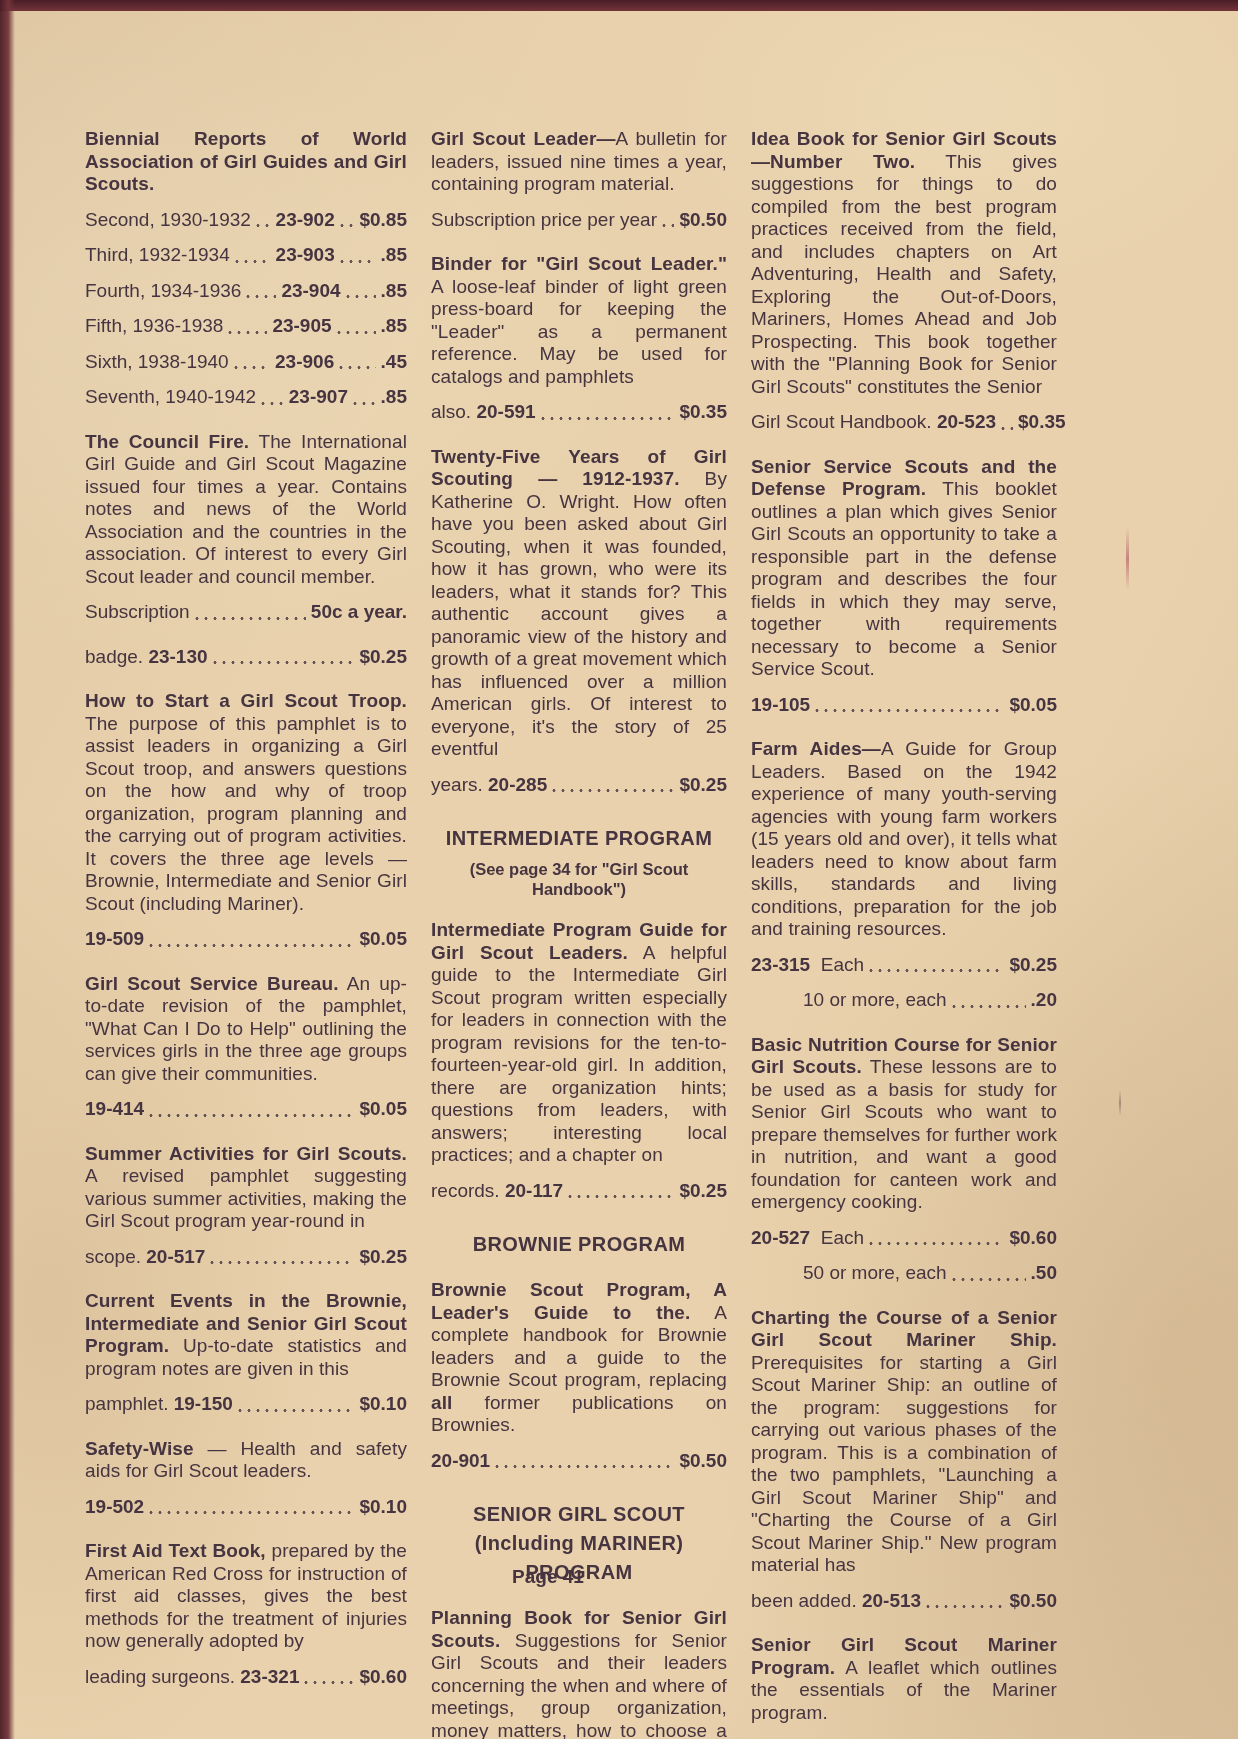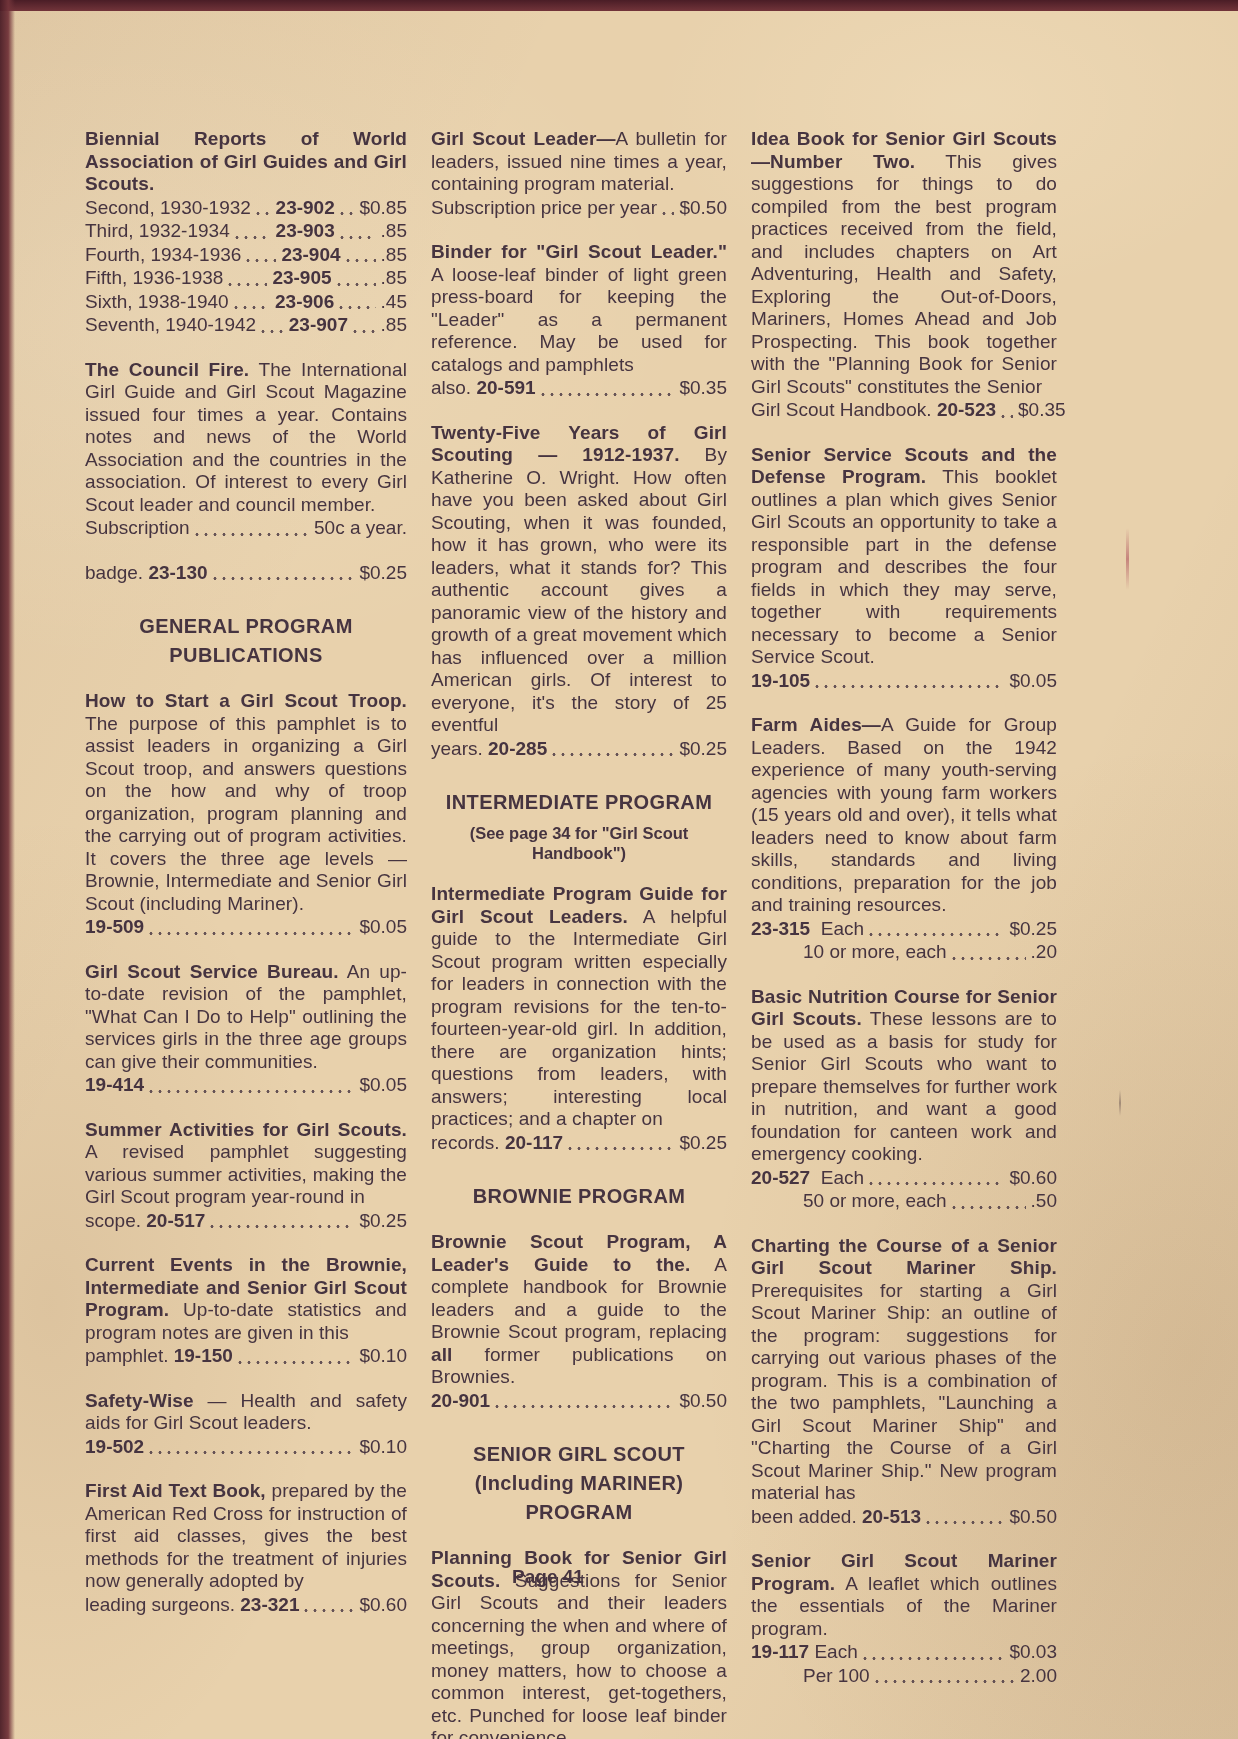--- a/index.html
+++ b/index.html
@@ -52,31 +52,31 @@
   .column-2{width:296px;}
   .column-3{width:306px;}
   .entry{margin-bottom:22px;}
   .entry-text{
     margin:0;text-align:justify;
     font-size:19px;line-height:22.5px;letter-spacing:0.1px;
   }
   .bold{font-weight:bold;}
   .price-row{
     display:flex;align-items:baseline;
-    font-size:19px;line-height:22.5px;margin-top:1px;
+    font-size:19px;line-height:22.5px;margin-top:13px;
   }
   .price-row .seg{white-space:pre;}
   .price-row.indent{padding-left:52px;}
   .leader{
     flex:1;height:3px;align-self:flex-end;margin:0 5px 4px 5px;
     background-image:radial-gradient(circle at 2px 1.5px, var(--ink) 1.3px, transparent 1.7px);
     background-size:9px 3px;background-repeat:repeat-x;
     opacity:.8;min-width:12px;
   }
-  .price{font-weight:normal;white-space:pre;}
+  .price{font-weight:bold;white-space:pre;}
   .section-heading{
     font-weight:bold;text-align:center;
     font-size:20px;line-height:29px;letter-spacing:0.4px;
     margin:28px 4px 20px 4px;
   }
   .section-subtitle{
     font-weight:bold;text-align:center;
     font-size:16.5px;line-height:20px;
     margin:-14px 0 20px 0;
   }
@@ -150,21 +150,20 @@
         </div>
       </div>
       <div class="entry">
         <div class="price-row">
           <span class="seg">badge. </span>
           <span class="seg bold">23-130</span>
           <span class="leader"></span>
           <span class="price">$0.25</span>
         </div>
       </div>
-      <div class="section-heading">GENERAL PROGRAM PUBLICATIONS</div>
       <div class="entry">
         <p class="entry-text"><span class="bold">How to Start a Girl Scout Troop.</span><span> The purpose of this pamphlet is to assist leaders in organizing a Girl Scout troop, and answers questions on the how and why of troop organization, program planning and the carrying out of program activities. It covers the three age levels —Brownie, Intermediate and Senior Girl Scout (including Mariner).</span></p>
         <div class="price-row">
           <span class="seg bold">19-509</span>
           <span class="leader"></span>
           <span class="price">$0.05</span>
         </div>
       </div>
       <div class="entry">
         <p class="entry-text"><span class="bold">Girl Scout Service Bureau.</span><span> An up-to-date revision of the pamphlet, "What Can I Do to Help" outlining the services girls in the three age groups can give their communities.</span></p>

